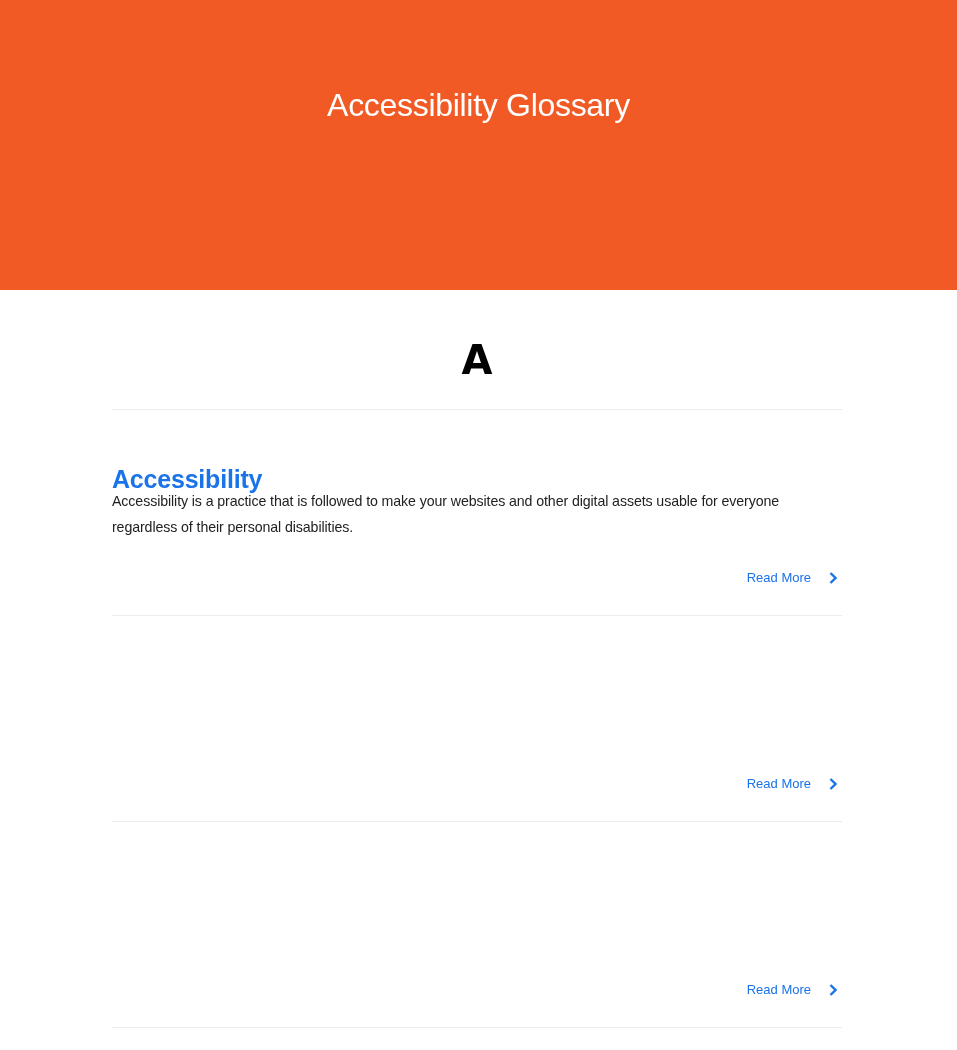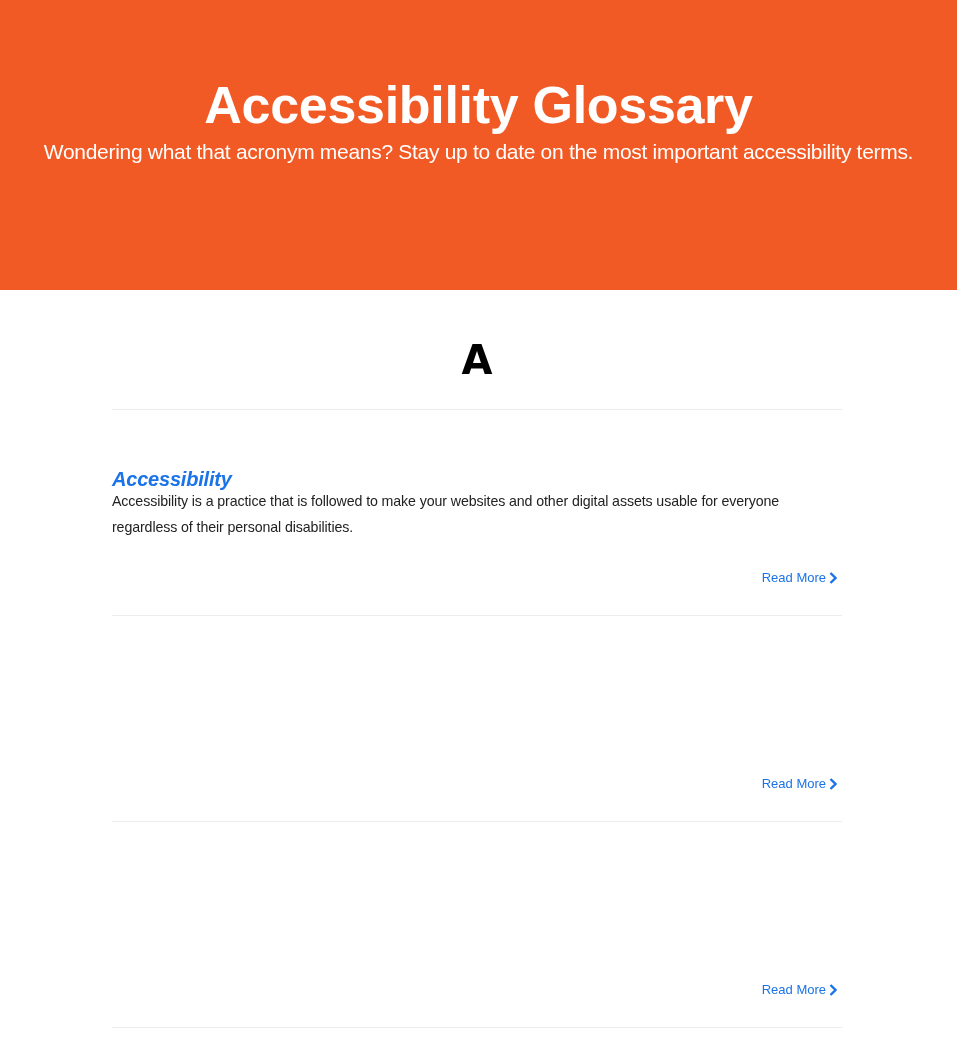--- a/index.html
+++ b/index.html
@@ -7,21 +7,21 @@
     body { font-family: "Liberation Sans", "DejaVu Sans", sans-serif; color: #222; }
 
     .hero {
       position: absolute; left: 0; top: 0; width: 957px; height: 290px;
       background: #f15a24;
       color: #ffffff;
       text-align: center;
     }
     .hero-title {
       position: absolute; left: 0; right: 0; top: 80px;
-      font-size: 52px; font-weight: bold; letter-spacing: -0.3px;
+      font-size: 32px; font-weight: normal; letter-spacing: -0.3px;
       line-height: 50px;
     }
     .hero-subtitle {
       position: absolute; left: 0; right: 0; top: 138px;
       font-size: 21px; line-height: 28px; letter-spacing: -0.3px;
     }
 
     .content {
       position: absolute; left: 112px; top: 290px; width: 730px;
     }
@@ -31,44 +31,42 @@
       font-family: "DejaVu Sans", sans-serif;
       font-size: 40px; color: #000;
       padding-top: 48px; line-height: 44px;
     }
 
     .entry {
       position: relative; height: 206px; border-bottom: 1px solid #ececec;
     }
     .entry-title {
       position: absolute; left: 0; top: 52px;
-      font-size: 20px; font-weight: bold; color: #1a73e8;
+      font-size: 25px; font-weight: bold; color: #1a73e8;
       line-height: 34px; letter-spacing: -0.2px;
       text-decoration: none;
-      font-style: italic;
     }
     .entry-desc {
       position: absolute; left: 0; top: 78px; width: 720px;
       font-size: 14.2px; line-height: 26px; color: #222;
       letter-spacing: -0.1px;
     }
     .read-more {
       position: absolute; right: 5px; top: 158px;
       font-size: 13px; color: #1a73e8; text-decoration: none;
-      display: flex; align-items: center; gap: 3px;
+      display: flex; align-items: center; gap: 18px;
       line-height: 20px;
     }
     .chevron-icon { display: inline-block; width: 8px; height: 12px; }
   </style>
 </head>
 <body>
 
 <header class="hero">
   <h1 class="hero-title">Accessibility Glossary</h1>
-  <p class="hero-subtitle">Wondering what that acronym means? Stay up to date on the most important accessibility terms.</p>
 </header>
 
 <main class="content">
   <h2 class="letter-heading">A</h2>
 
   <article class="entry">
     <a class="entry-title" href="#">Accessibility</a>
     <p class="entry-desc">Accessibility is a practice that is followed to make your websites and other digital assets usable for everyone regardless of their personal disabilities.</p>
     <a class="read-more" href="#">
       <span>Read More</span>

